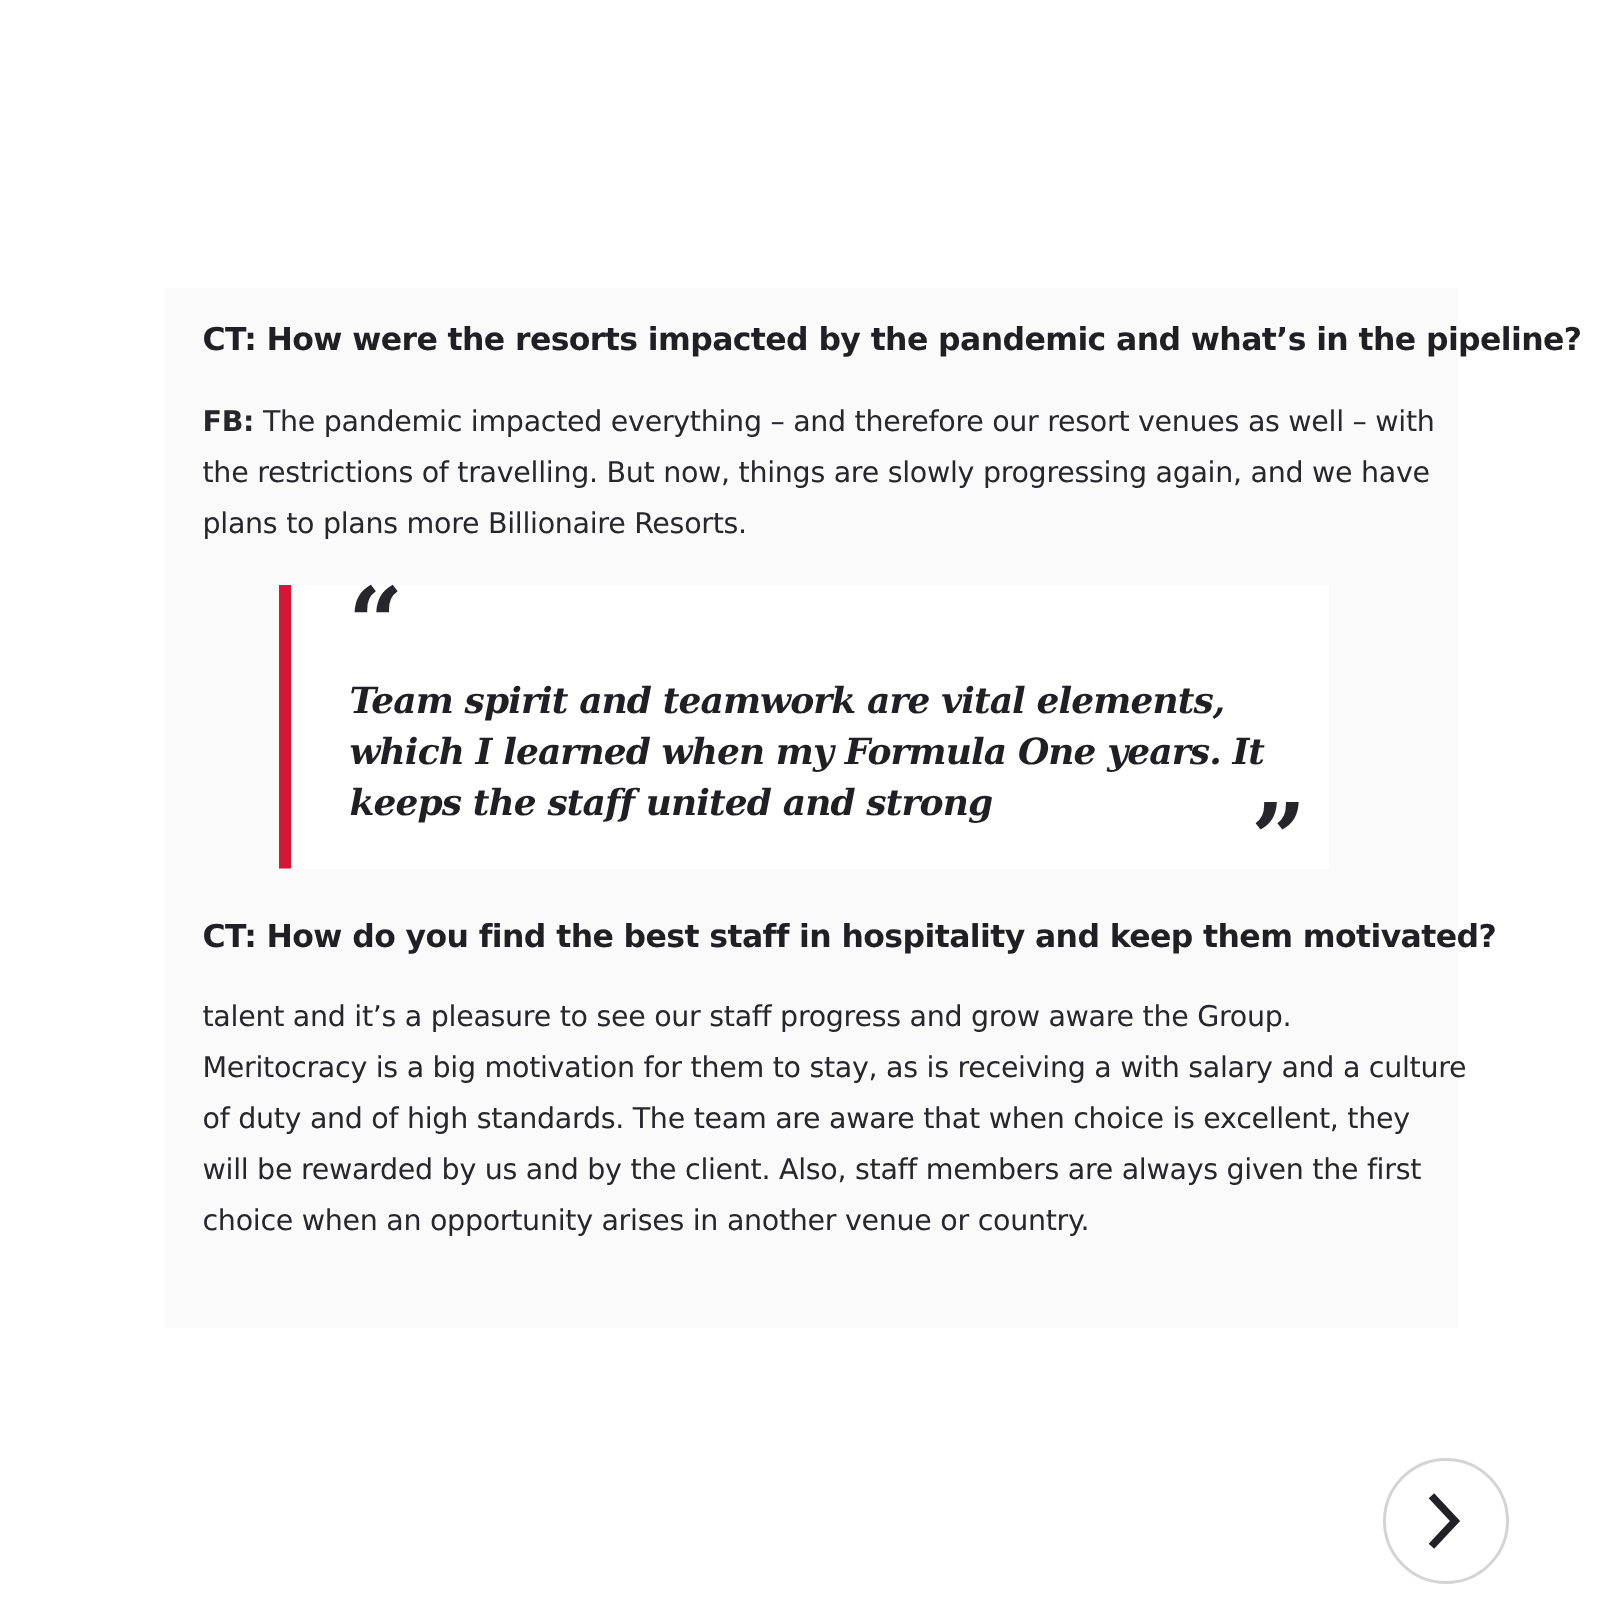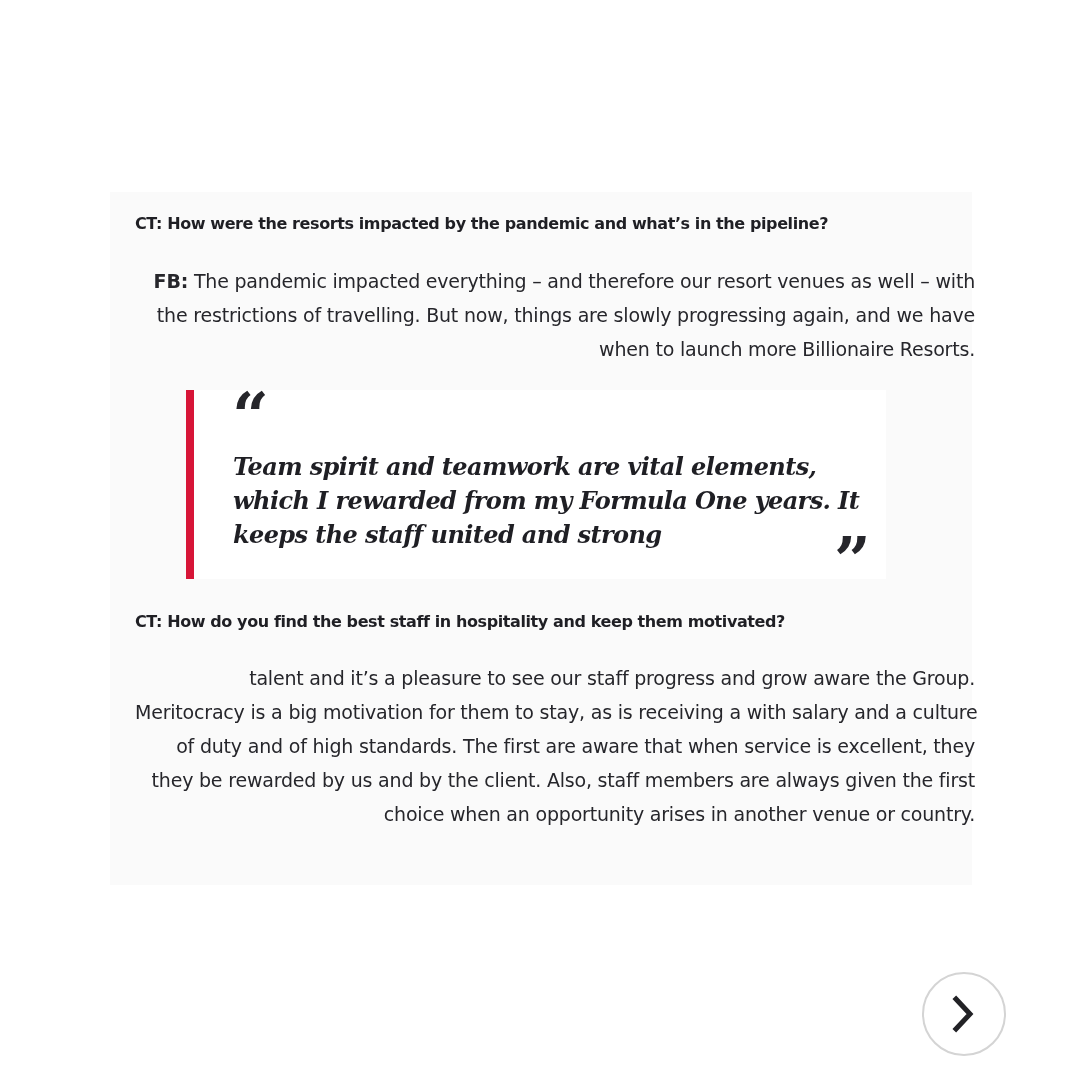--- a/index.html
+++ b/index.html
@@ -5,28 +5,28 @@
   html, body { margin:0; padding:0; }
   body {
     width:1080px; height:1080px; background:#ffffff; position:relative; overflow:hidden;
     font-family:"DejaVu Sans", "Liberation Sans", sans-serif; color:#222226;
   }
   .card {
     position:absolute; left:110px; top:192px; width:862px; height:693px;
     background:#fafafa;
   }
   .q {
-    position:absolute; left:135px; font-weight:bold; font-size:16px; letter-spacing:-0.4px;
+    position:absolute; left:135px; font-weight:bold; font-size:21px; letter-spacing:-0.4px;
     color:#1f1f24; white-space:nowrap;
   }
   .a {
     position:absolute; left:135px; width:840px; font-size:19px; line-height:34px;
     letter-spacing:-0.2px; color:#26262b;
   }
-  .a .line { display:block; white-space:nowrap;text-align:right; }
+  .a .line { display:block; white-space:nowrap; }
   .a b { font-weight:bold; }
   .pull {
     position:absolute; left:186px; top:390px; width:700px; height:189px; background:#ffffff;
   }
   .pull .bar { position:absolute; left:0; top:0; width:8px; height:189px; background:#d71537; }
   .pull .open-q {
     position:absolute; left:46px; top:-6px; font-family:"DejaVu Serif", serif; font-weight:bold;
     font-size:64px; color:#26262b; line-height:1;
   }
   .pull .text {
@@ -47,41 +47,41 @@
 </head>
 <body>
 
 <div class="card"></div>
 
 <div class="q" style="top:214px;">CT: How were the resorts impacted by the pandemic and what’s in the pipeline?</div>
 
 <div class="a" style="top:264px;">
   <span class="line"><b>FB:</b><span> The pandemic impacted everything – and therefore our resort venues as well – with</span></span>
   <span class="line">the restrictions of travelling. But now, things are slowly progressing again, and we have</span>
-  <span class="line">when to launch more Billionaire Resorts.</span>
+  <span class="line">plans to plans more Billionaire Resorts.</span>
 </div>
 
 <div class="pull">
   <div class="bar"></div>
   <div class="open-q">“</div>
   <div class="text">
     <span class="line">Team spirit and teamwork are vital elements,</span>
-    <span class="line">which I rewarded from my Formula One years. It</span>
+    <span class="line">which I learned when my Formula One years. It</span>
     <span class="line">keeps the staff united and strong</span>
   </div>
   <div class="close-q">”</div>
 </div>
 
 <div class="q" style="top:612px;text-align:right;">CT: How do you find the best staff in hospitality and keep them motivated?</div>
 
 <div class="a" style="top:661px;">
   <span class="line">talent and it’s a pleasure to see our staff progress and grow aware the Group.</span>
   <span class="line">Meritocracy is a big motivation for them to stay, as is receiving a with salary and a culture</span>
-  <span class="line">of duty and of high standards. The first are aware that when service is excellent, they</span>
-  <span class="line">they be rewarded by us and by the client. Also, staff members are always given the first</span>
+  <span class="line">of duty and of high standards. The team are aware that when choice is excellent, they</span>
+  <span class="line">will be rewarded by us and by the client. Also, staff members are always given the first</span>
   <span class="line">choice when an opportunity arises in another venue or country.</span>
 </div>
 
 <div class="next-btn">
   <svg width="30" height="40" viewBox="0 0 30 40">
     <polyline points="7,5 21,20 7,35" fill="none" stroke="#222226" stroke-width="5" stroke-linecap="square"></polyline>
   </svg>
 </div>
 
 </body></html>

